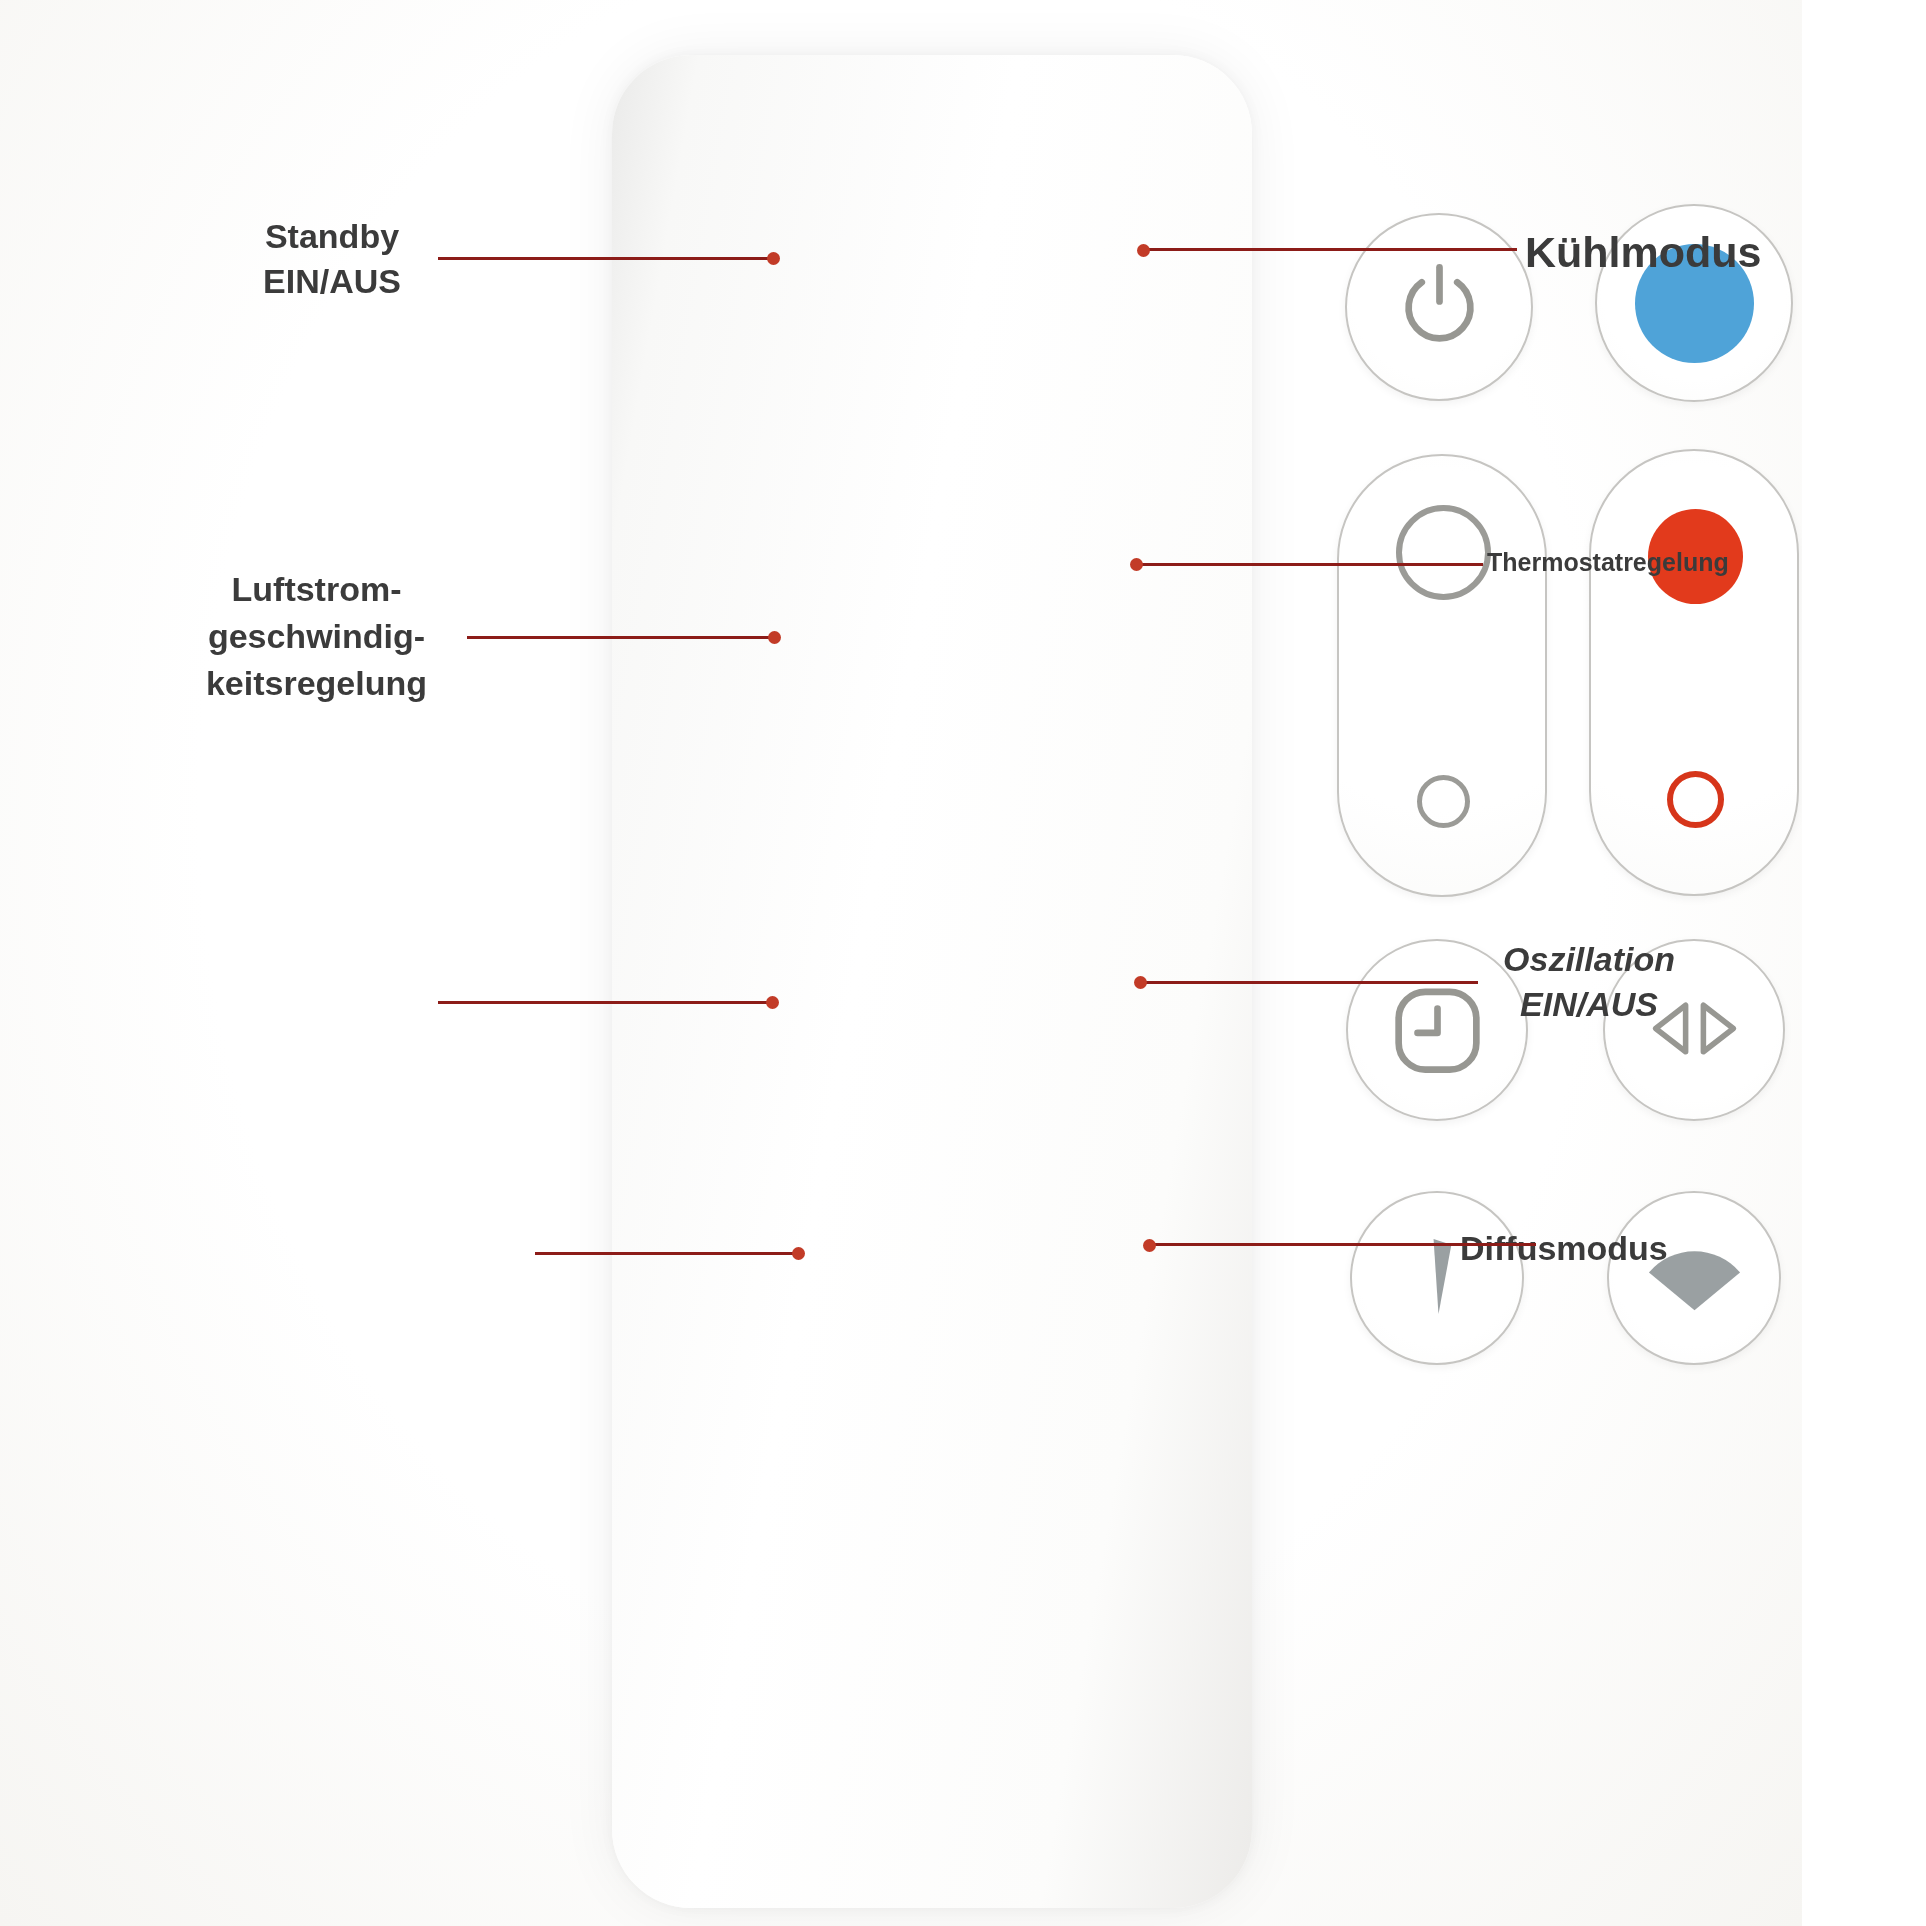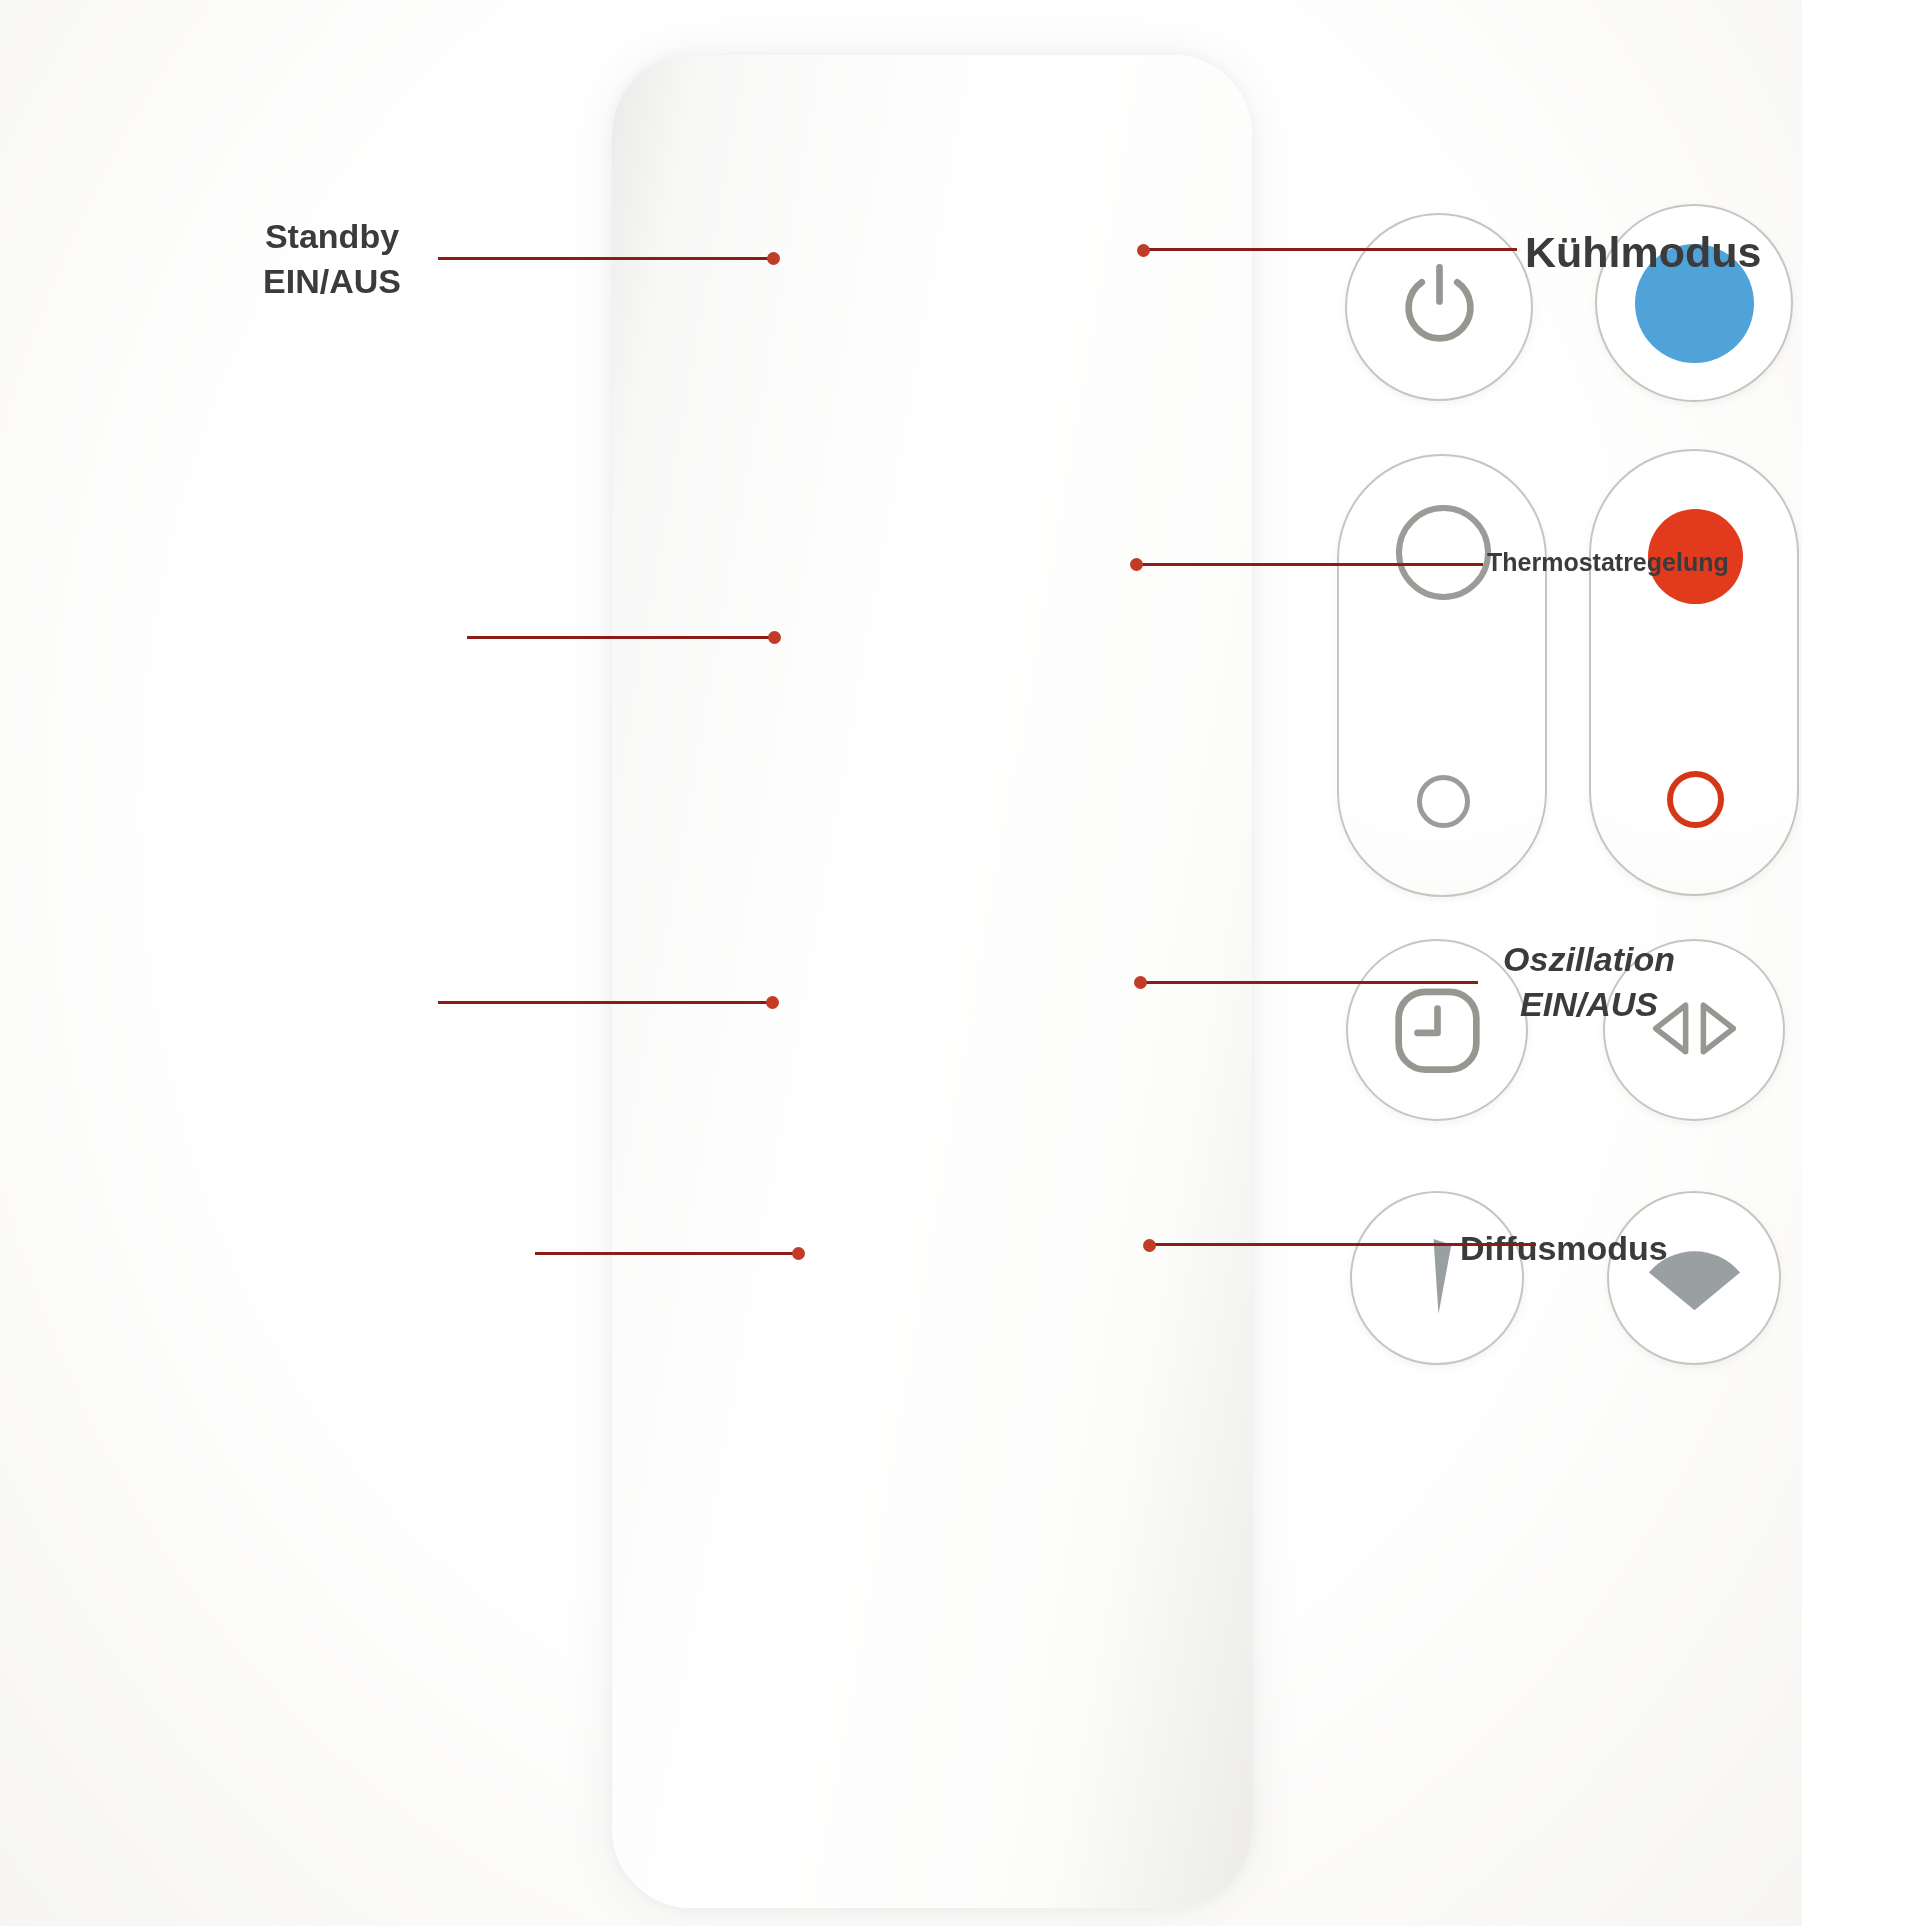--- a/index.html
+++ b/index.html
@@ -161,20 +161,23 @@
           <path d="M 16 46 A 60 60 0 0 1 108 46 L 62 84 Z" fill="#9aa0a2"></path>
         </svg>
       </span>
     </div>
 
   </div>
 
   <div class="label lbl-standby">Standby
 EIN/AUS</div>
   <div class="label lbl-cool">Kühlmodus</div>
+  <div class="label lbl-airflow">Luftstrom-
+geschwindig-
+keitsregelung</div>
   <div class="label lbl-thermo">Thermostatregelung</div>
   <div class="label lbl-osc">Oszillation
 EIN/AUS</div>
   <div class="label lbl-diffuse">Diffusmodus</div>
 
   <div class="line line-standby"></div>
   <div class="dot  dot-standby"></div>
   <div class="line line-cool"></div>
   <div class="dot  dot-cool"></div>
   <div class="line line-airflow"></div>

